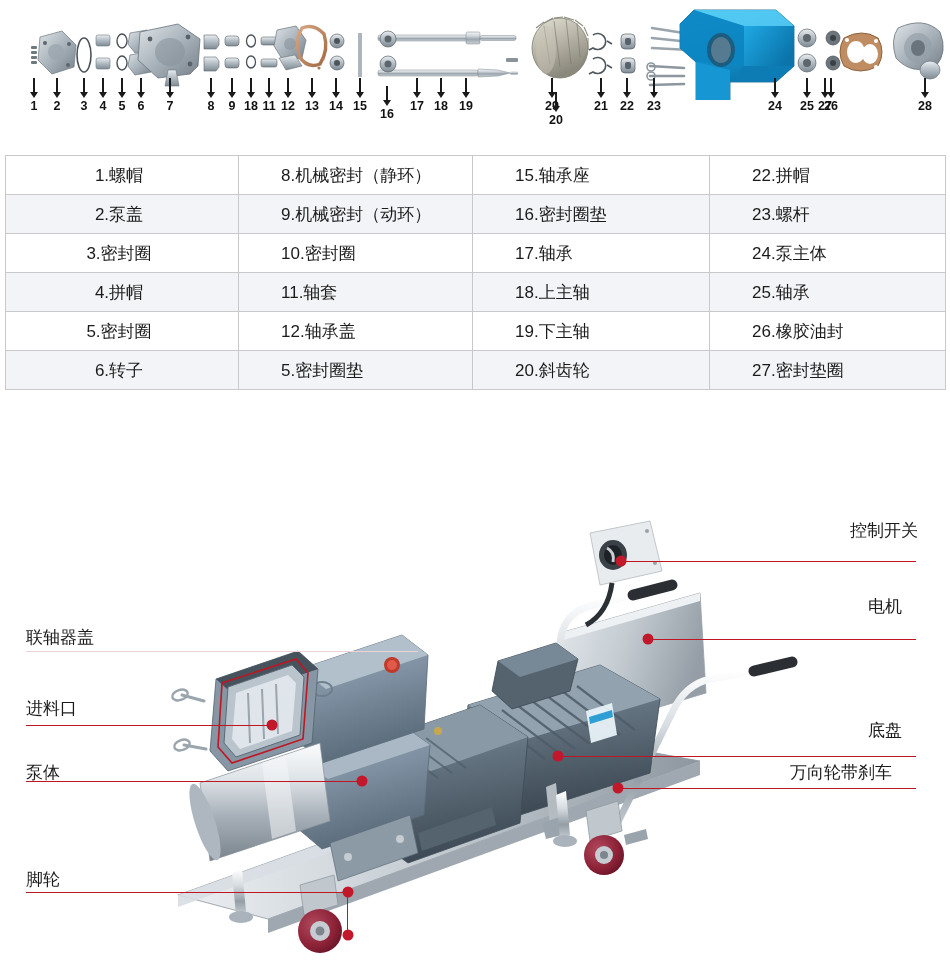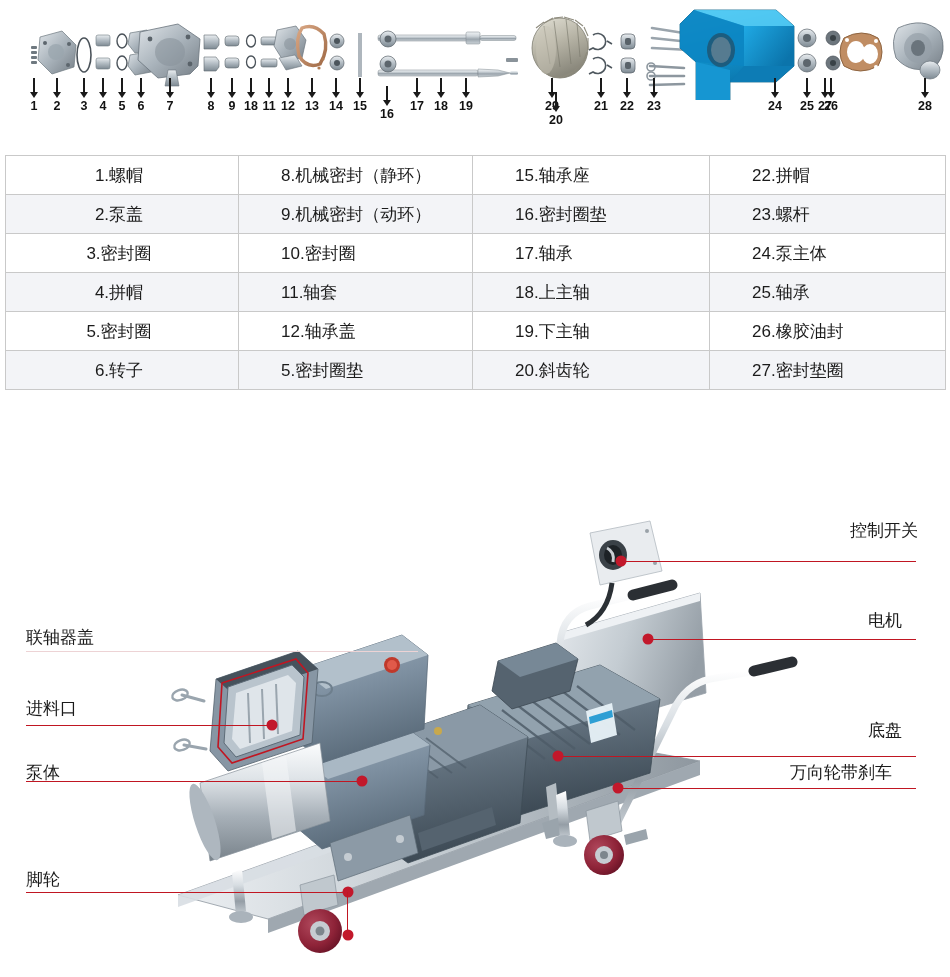--- a/index.html
+++ b/index.html
@@ -769,17 +769,17 @@
   </div>
 
   <div id="labels-left">
       <div class="lbl" style="left: 26px; top: 185px;">联轴器盖</div>
       <div class="lbl" style="left: 26px; top: 256px;">进料口</div>
       <div class="lbl" style="left: 26px; top: 320px;">泵体</div>
       <div class="lbl" style="left: 26px; top: 427px;">脚轮</div>
     </div>
   <div id="labels-right">
       <div class="lbl" style="left: 838px; top: 78px; margin-left: 12px;">控制开关</div>
-      <div class="lbl" style="left: 868px; top: 168px;">电机</div>
+      <div class="lbl" style="left: 868px; top: 154px;">电机</div>
       <div class="lbl" style="left: 868px; top: 278px;">底盘</div>
       <div class="lbl" style="left: 790px; top: 320px;">万向轮带刹车</div>
     </div>
 </div>
 
 </body></html>

